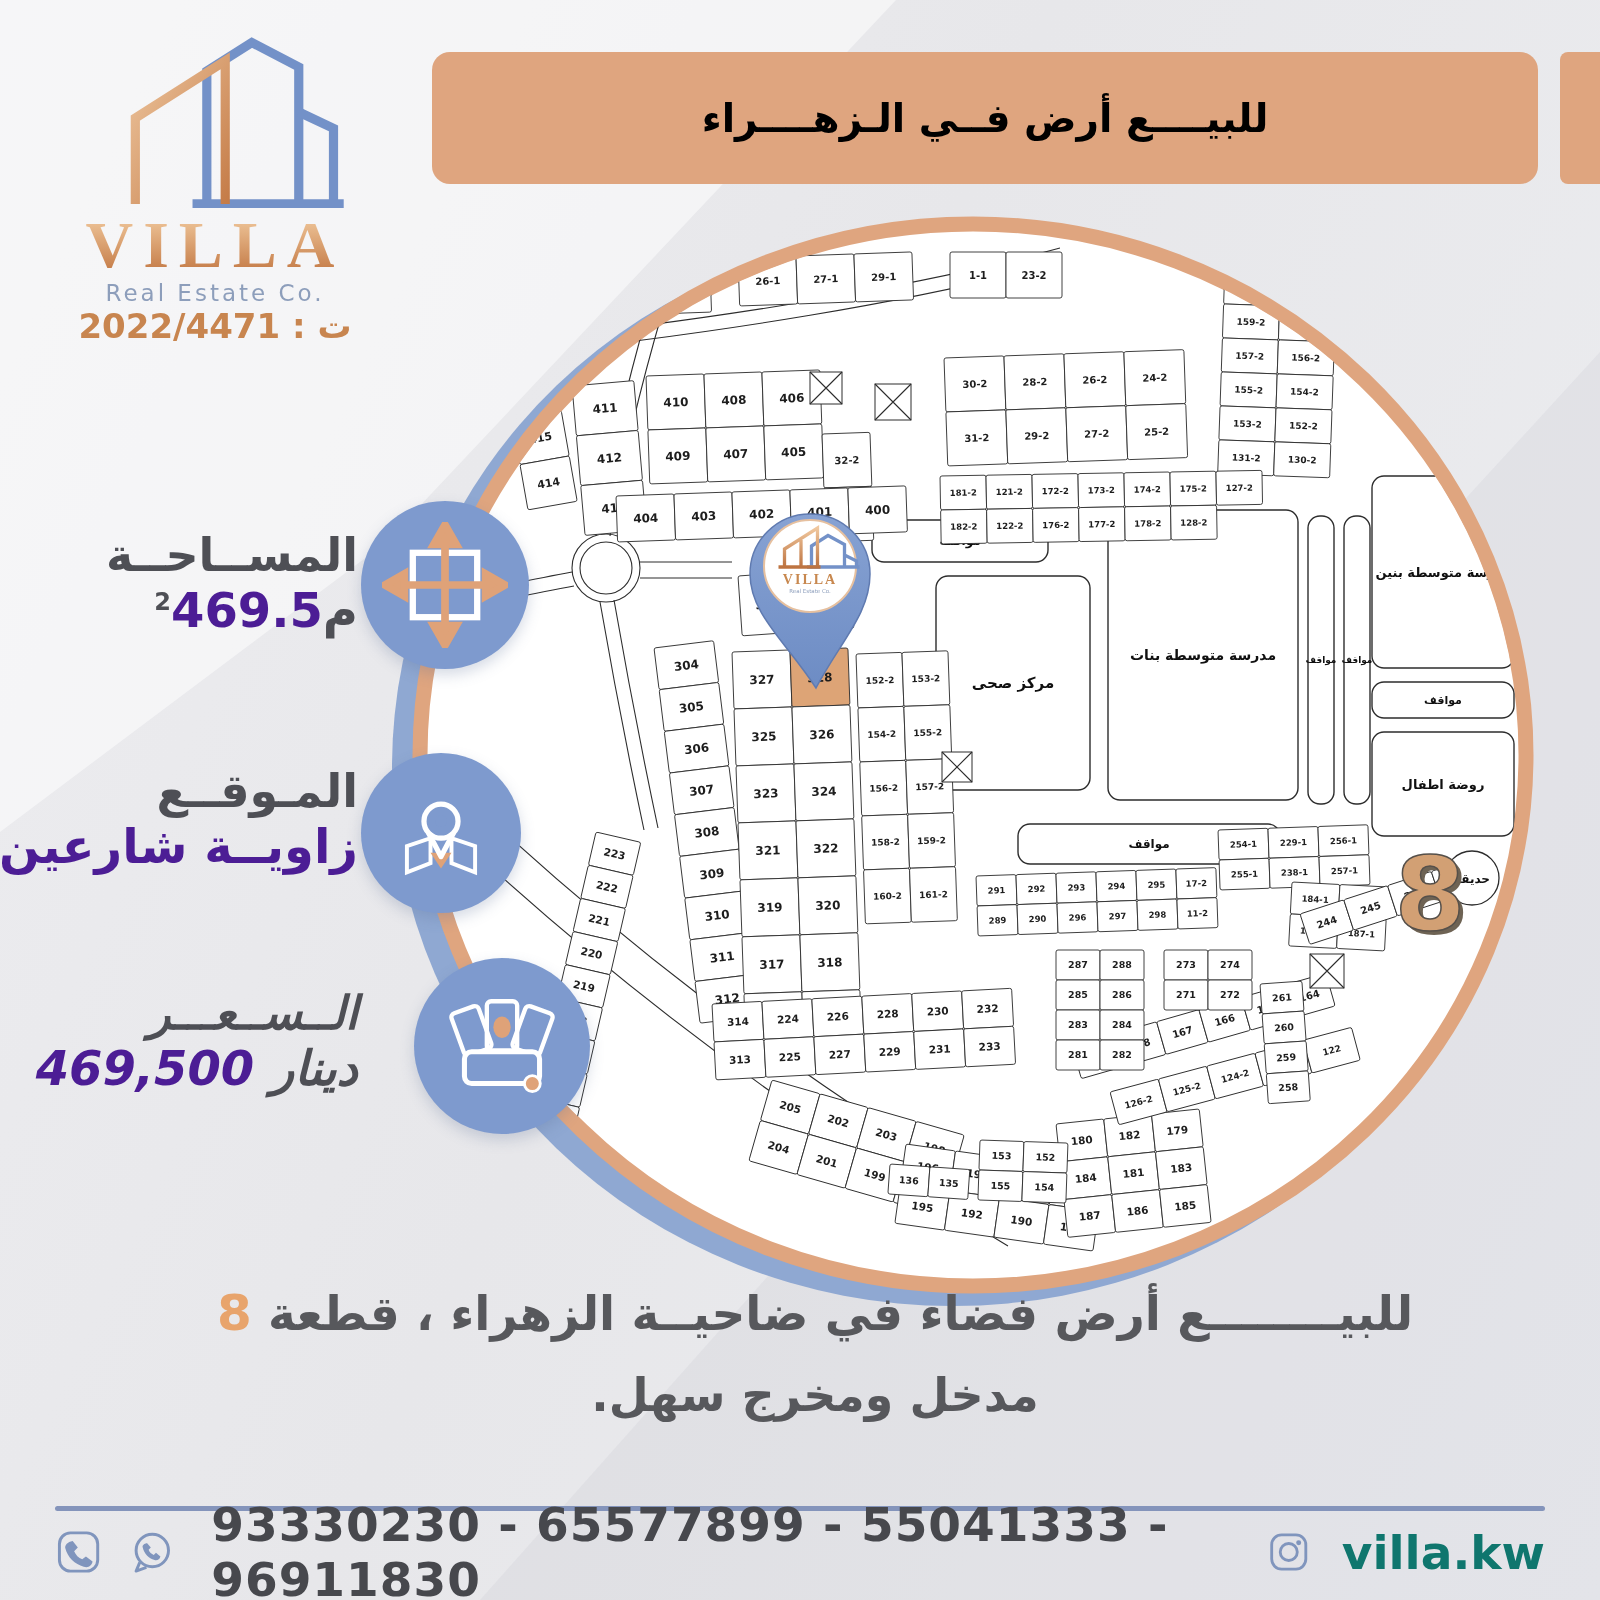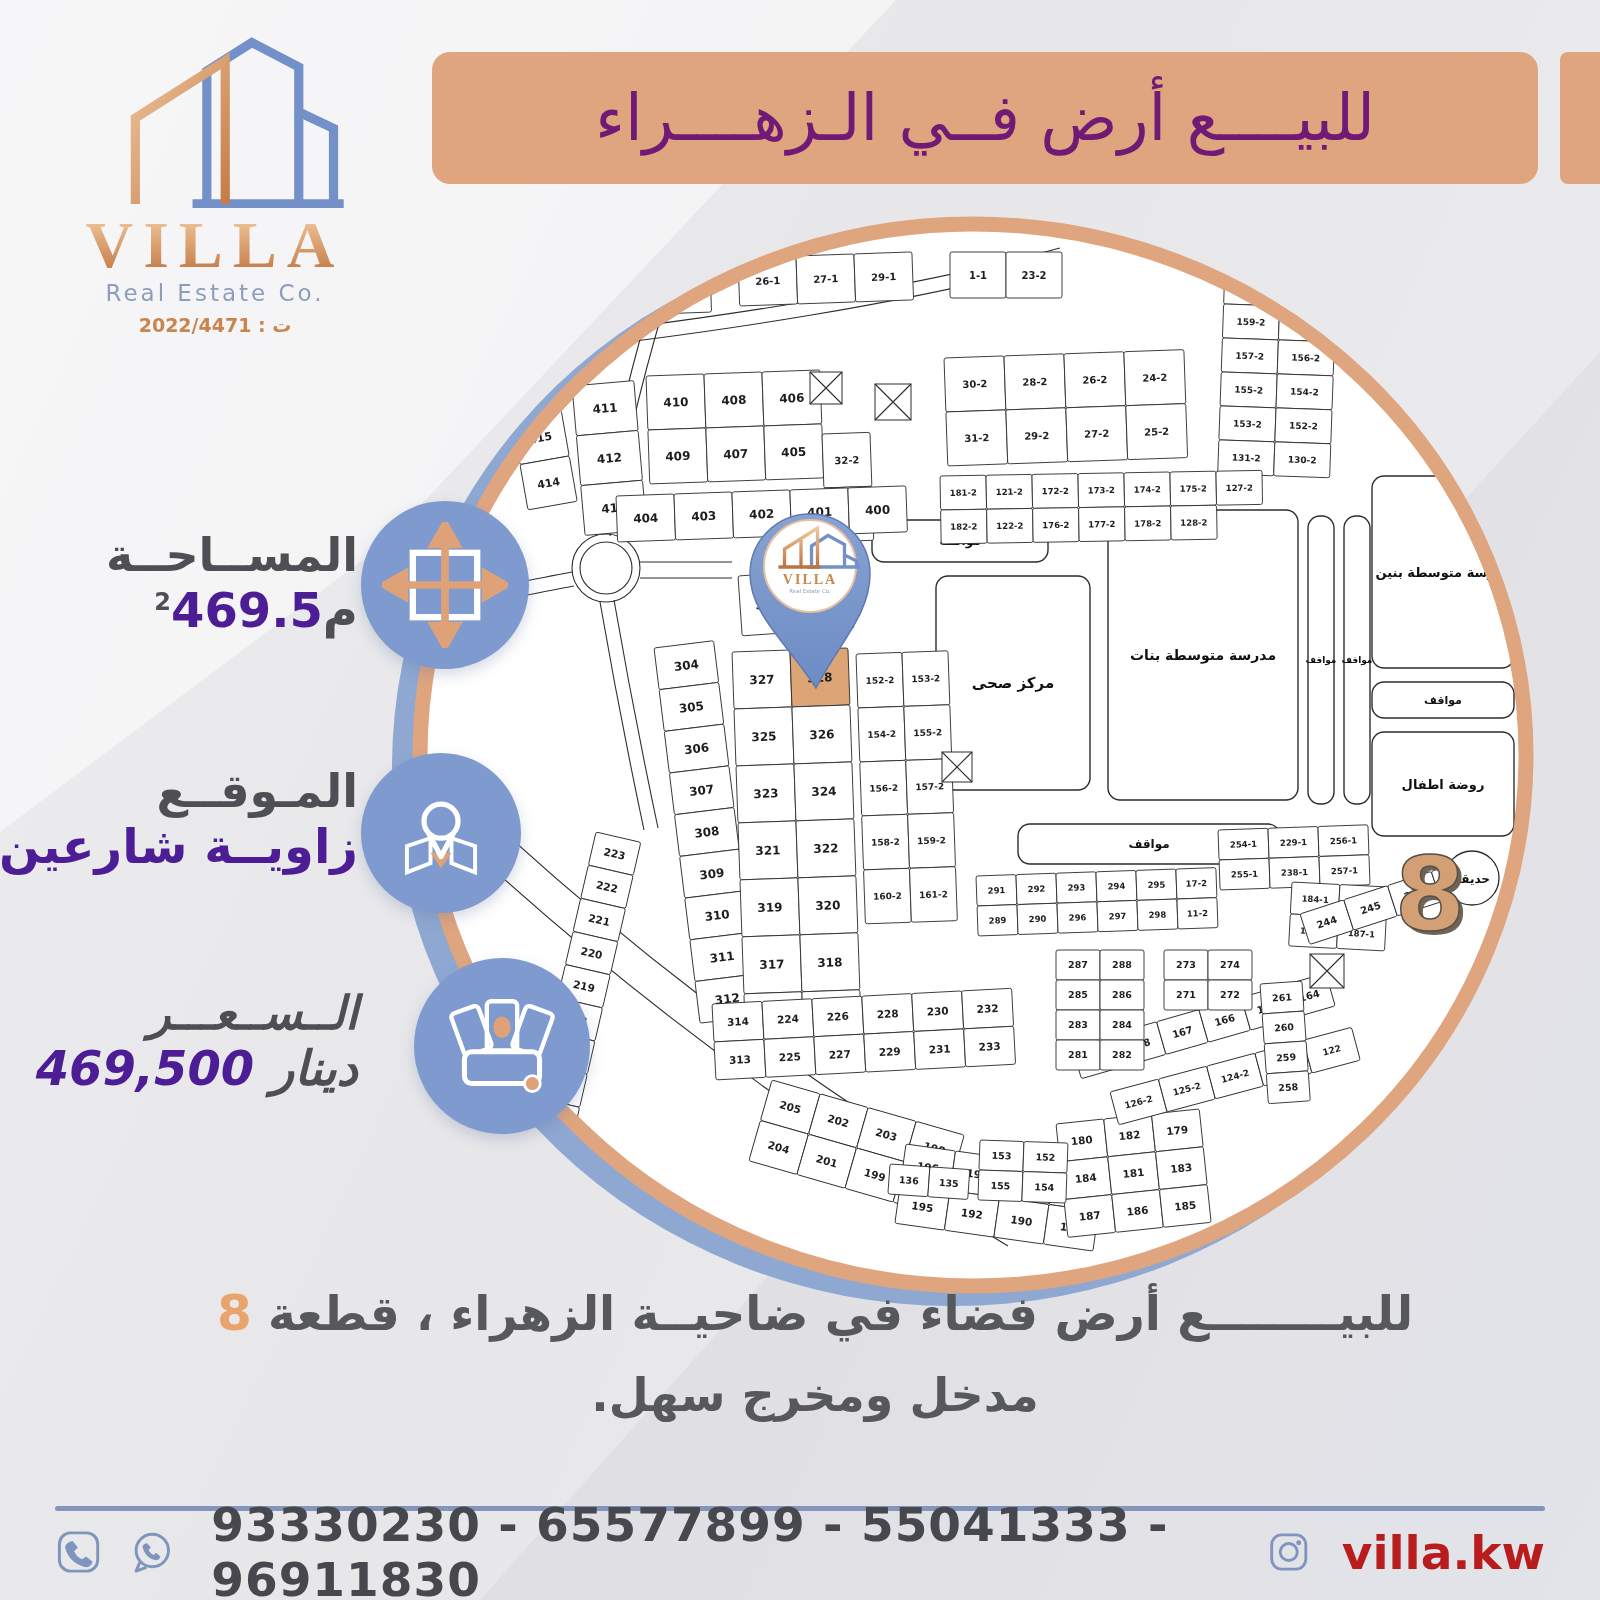--- a/index.html
+++ b/index.html
@@ -7,25 +7,25 @@
        background:linear-gradient(115deg,#ededf0 0%,#e7e7ea 45%,#ecedf0 100%);
        font-family:"DejaVu Sans",sans-serif;}
   .facet{position:absolute;inset:0;pointer-events:none;}
   #facet1{background:rgba(255,255,255,.5);clip-path:polygon(0% 0%,56% 0%,24% 34%,0% 52%);}
   #facet2{background:rgba(176,178,190,.14);clip-path:polygon(100% 22%,100% 100%,30% 100%,78% 46%);}
   
   #logo{position:absolute;left:40px;top:18px;width:350px;text-align:center;}
   #logo-name{font-family:"Liberation Serif","DejaVu Serif",serif;font-weight:700;font-size:66px;letter-spacing:10px;
       background:linear-gradient(180deg,#eec498 10%,#c57c48 90%);-webkit-background-clip:text;background-clip:text;color:transparent;line-height:1;}
   #logo-sub{font-size:23px;color:#8d9ebb;letter-spacing:3px;margin-top:2px;}
-  #logo-lic{font-size:19px;font-weight:700;color:#c8854f;margin-top:8px;}
+  #logo-lic{font-size:34px;font-weight:700;color:#c8854f;margin-top:0;}
   
   #banner{position:absolute;left:432px;top:52px;width:1106px;height:132px;background:#dfa57f;border-radius:18px;
       display:flex;align-items:center;justify-content:center;}
-  #banner-title{color:#701a75;font-weight:400;font-size:64px;white-space:nowrap;}
+  #banner-title{color:#000000;font-weight:700;font-size:39px;white-space:nowrap;}
   #banner-strip{position:absolute;left:1560px;top:52px;width:40px;height:132px;background:#dfa57f;border-radius:8px 0 0 8px;}
   
   #map-wrap{position:absolute;left:420px;top:224px;width:1106px;height:1062px;}
   #map-svg{overflow:visible;}
   .road{fill:none;stroke:#2d2d2d;stroke-width:1.1;}
   .cell{fill:#ffffff;stroke:#2d2d2d;stroke-width:.9;}
   .hl{fill:#dda476;}
   .pnum{font-family:"DejaVu Sans",sans-serif;font-weight:700;text-anchor:middle;fill:#1d1d1d;}
   .area-rect{fill:#ffffff;stroke:#2d2d2d;stroke-width:1.4;}
   .area-label{font-family:"DejaVu Sans",sans-serif;font-weight:700;text-anchor:middle;fill:#101010;}
@@ -40,21 +40,21 @@
   .icircle{position:absolute;border-radius:50%;background:#7e9ace;display:flex;align-items:center;justify-content:center;box-shadow:0 6px 14px rgba(90,110,150,.25);}
   
   #desc{position:absolute;left:190px;top:1284px;width:1250px;text-align:center;color:#57585c;font-weight:700;}
   #desc-line1{font-size:47px;}
   #desc-line1 .plot-num{color:#e8a express;color:#e8a46c;font-size:50px;}
   #desc-line2{font-size:46px;margin-top:26px;}
   
   #footer-line{position:absolute;left:55px;top:1506px;width:1490px;height:5px;background:#8494bb;border-radius:3px;}
   #footer{position:absolute;left:55px;top:1520px;width:1490px;height:64px;display:flex;align-items:center;gap:22px;}
   #footer-phones{font-size:47px;font-weight:700;color:#47484d;letter-spacing:1px;margin-left:14px;}
-  #footer-ig-text{font-size:47px;font-weight:700;color:#b91c1c;margin-left:8px;}
+  #footer-ig-text{font-size:47px;font-weight:700;color:#0f766e;margin-left:8px;}
   .spacer{flex:1;}
 </style>
 </head>
 <body>
 
 <div class="facet" id="facet1"></div>
 <div class="facet" id="facet2"></div>
 
 <div id="logo">
   <svg width="280" height="190" viewBox="0 0 260 186">

